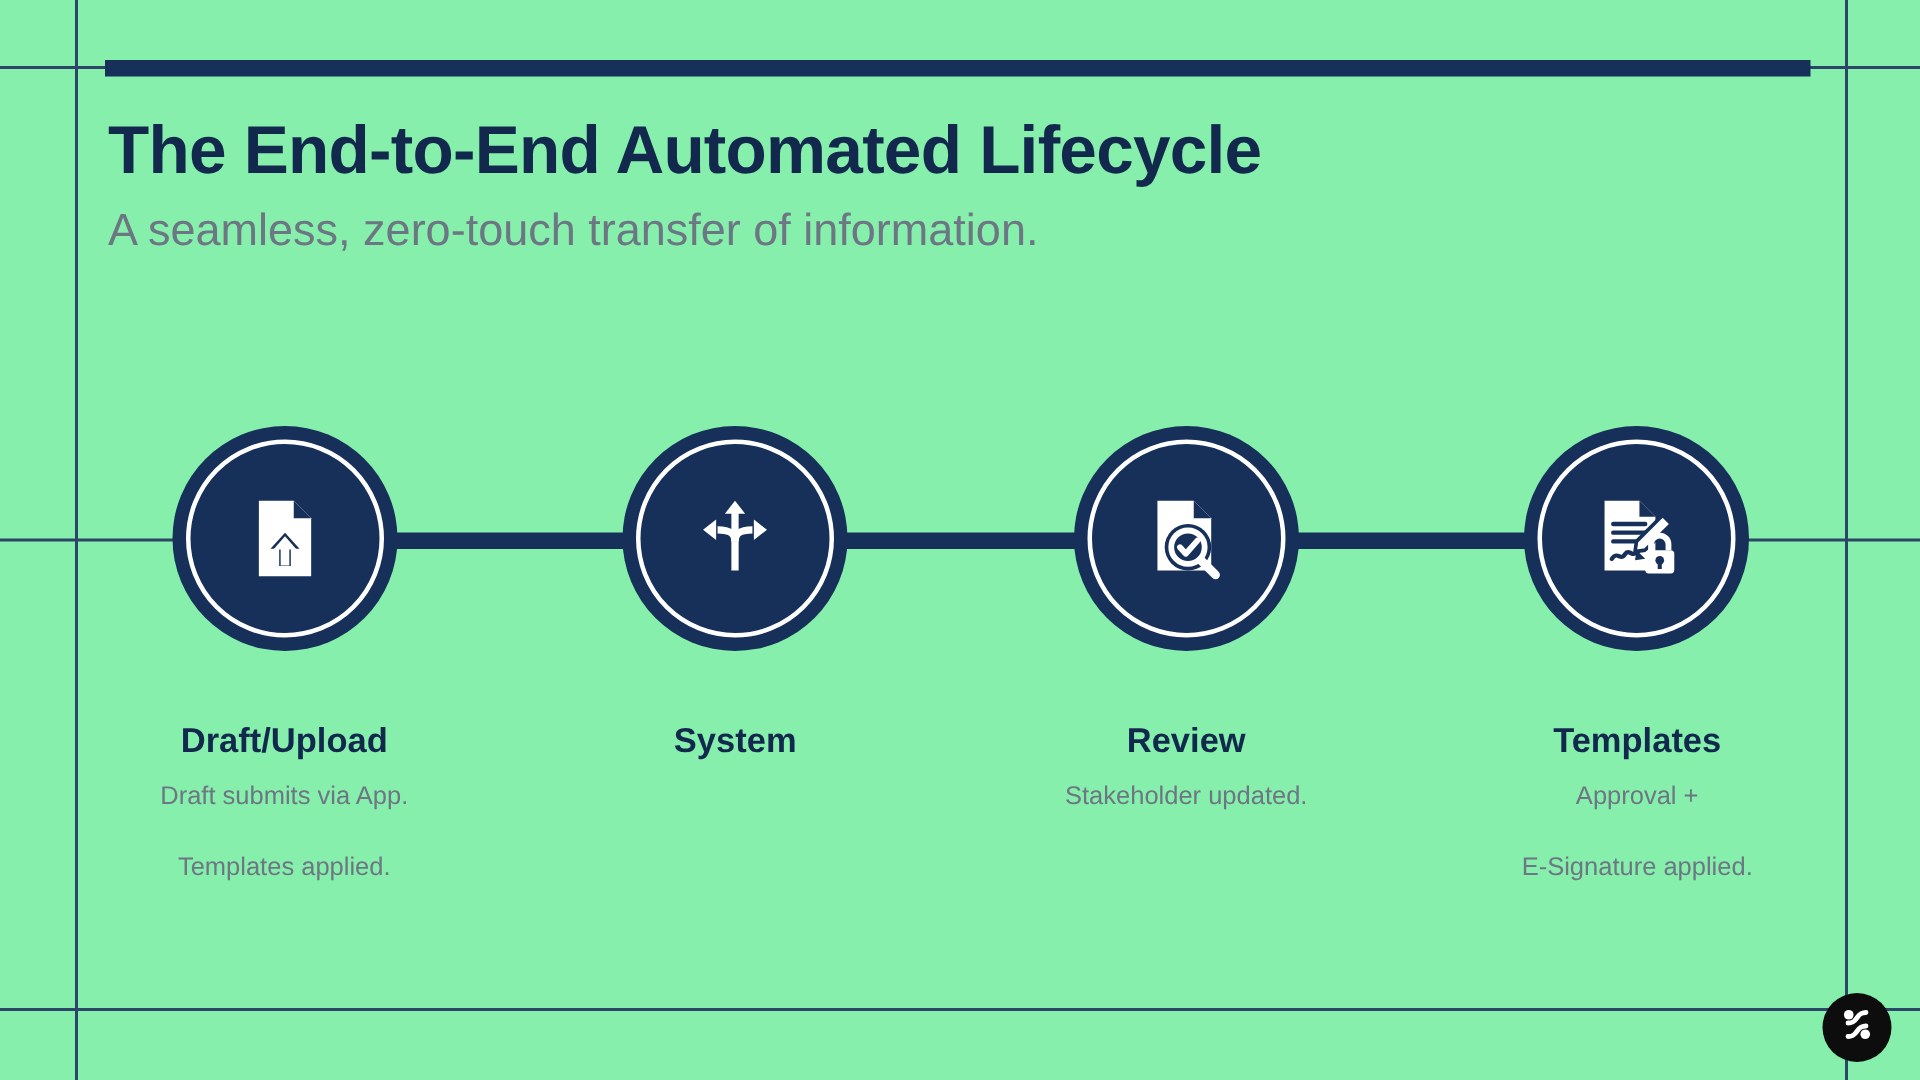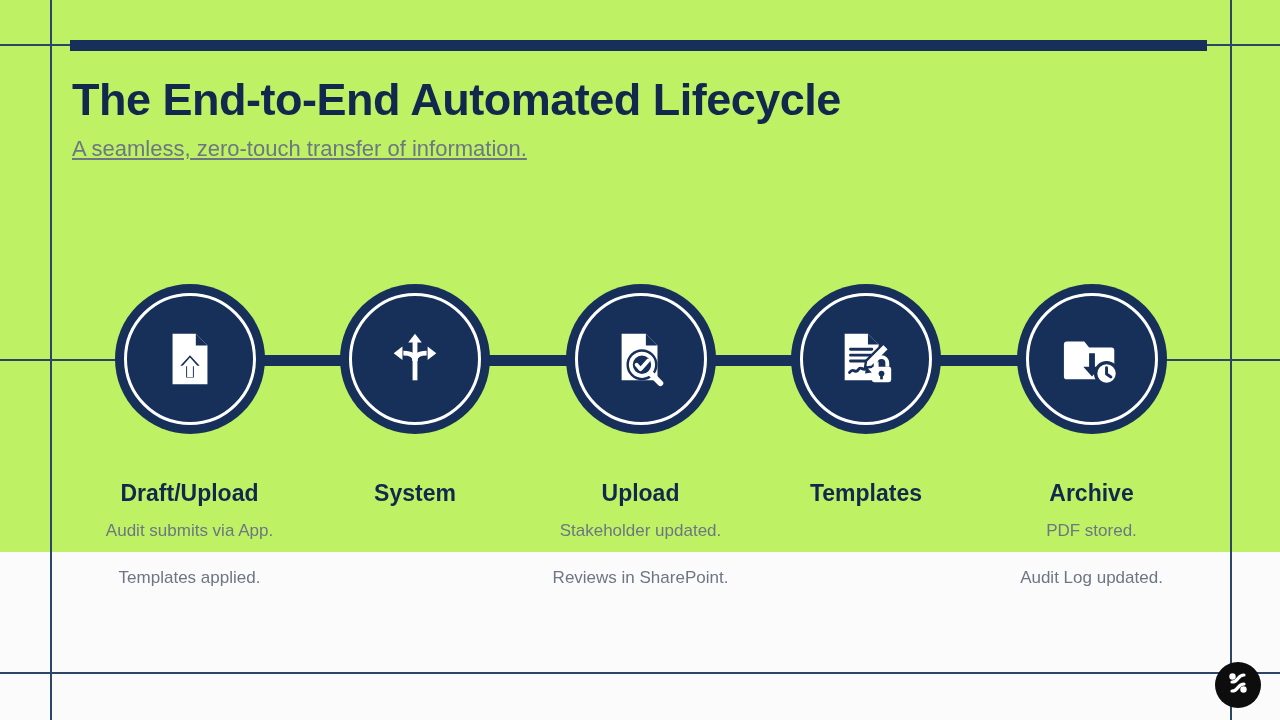--- a/index.html
+++ b/index.html
@@ -10,22 +10,22 @@
     width: 1280px;
     height: 720px;
     background: #fbfbfb;
     font-family: "Liberation Sans", sans-serif;
     overflow: hidden;
   }
 
   .slide {
     position: relative;
     width: 1280px;
-    height: 552px;
-    background: #bef264;
+    height: 720px;
+    background: #86efac;
   }
 
   
   .guide {
     position: absolute;
     background: #2c4668;
   }
   .guide-v { width: 2px; top: 0; height: 720px; }
   .guide-h { height: 2px; left: 0; width: 1280px; }
 
@@ -56,26 +56,25 @@
     margin: 0;
     font-size: 45px;
     font-weight: bold;
     color: #12294d;
     letter-spacing: -0.5px;
     line-height: 1.15;
     white-space: nowrap;
   }
   .subtitle {
     margin: 10px 0 0 0;
-    font-size: 22px;
+    font-size: 30px;
     font-weight: normal;
     color: #6d7683;
     line-height: 1.2;
     white-space: nowrap;
-    text-decoration: underline;
   }
 
   
   .flow {
     position: absolute;
     left: 77px;
     top: 284px;
     width: 1127px;
     height: 300px;
     display: flex;
@@ -191,21 +190,21 @@
           <svg width="62" height="62" viewBox="0 0 64 64" fill="#ffffff" xmlns="http://www.w3.org/2000/svg">
             <path d="M14 6h24l12 12v40H14z"></path>
             <path d="M38 6l12 12H38z" fill="#16305a"></path>
             <path d="M32 28l10 11h-6v12h-8V39h-6z" fill="#16305a"></path>
             <path d="M32 30.5l8 9h-5v11h-6v-11h-5z" fill="#ffffff"></path>
           </svg>
         </span>
       </div>
       <div class="step-label">Draft/Upload</div>
       <div class="step-desc">
-        <span>Audit submits via App.</span>
+        <span>Draft submits via App.</span>
         <span class="l2">Templates applied.</span>
       </div>
     </div>
 
     <div class="step">
       <div class="circle">
         <span>
           <svg width="62" height="62" viewBox="0 0 64 64" fill="none" stroke="#ffffff" stroke-width="5" xmlns="http://www.w3.org/2000/svg">
             <path d="M32 54V34" stroke-linecap="butt"></path>
             <path d="M32 34V12" stroke-linecap="butt"></path>
@@ -226,24 +225,23 @@
           <svg width="62" height="62" viewBox="0 0 64 64" xmlns="http://www.w3.org/2000/svg">
             <path d="M12 6h25l12 12v36H12z" fill="#ffffff"></path>
             <path d="M37 6l12 12H37z" fill="#16305a"></path>
             <circle cx="33" cy="38" r="16" fill="#16305a"></circle>
             <circle cx="33" cy="38" r="11.5" fill="none" stroke="#ffffff" stroke-width="4"></circle>
             <path d="M42 47l10 10" stroke="#ffffff" stroke-width="6" stroke-linecap="round"></path>
             <path d="M27.5 38l4 4.5 8-9" fill="none" stroke="#ffffff" stroke-width="4" stroke-linecap="round" stroke-linejoin="round"></path>
           </svg>
         </span>
       </div>
-      <div class="step-label">Upload</div>
+      <div class="step-label">Review</div>
       <div class="step-desc">
         <span>Stakeholder updated.</span>
-        <span class="l2">Reviews in SharePoint.</span>
       </div>
     </div>
 
     <div class="step">
       <div class="circle">
         <span>
           <svg width="62" height="62" viewBox="0 0 64 64" xmlns="http://www.w3.org/2000/svg">
             <path d="M10 6h24l11 11v37H10z" fill="#ffffff"></path>
             <path d="M34 6l11 11H34z" fill="#16305a"></path>
             <path d="M16 22h22M16 28h22M16 34h16" stroke="#16305a" stroke-width="3" stroke-linecap="round"></path>
@@ -251,40 +249,26 @@
             <path d="M50 16l6 6-18 18-7 1 1-7z" fill="#ffffff" stroke="#16305a" stroke-width="2.5" stroke-linejoin="round"></path>
             <path d="M32 40l-1 7 7-1z" fill="#16305a"></path>
             <rect x="38" y="40" width="20" height="16" rx="2.5" fill="#ffffff"></rect>
             <path d="M42 40v-4a6 6 0 0112 0v4" fill="none" stroke="#ffffff" stroke-width="4"></path>
             <circle cx="48" cy="47" r="3" fill="#16305a"></circle>
             <rect x="46.6" y="47" width="2.8" height="6" fill="#16305a"></rect>
           </svg>
         </span>
       </div>
       <div class="step-label">Templates</div>
-    </div>
-
-    <div class="step">
-      <div class="circle">
-        <span>
-          <svg width="62" height="62" viewBox="0 0 64 64" xmlns="http://www.w3.org/2000/svg">
-            <path d="M6 14h18l5 6h23a3 3 0 013 3v27a3 3 0 01-3 3H6a3 3 0 01-3-3V17a3 3 0 013-3z" fill="#ffffff"></path>
-            <path d="M29 26v14h-6l9 10 9-10h-6V26z" fill="#16305a"></path>
-            <circle cx="47" cy="47" r="13" fill="#16305a"></circle>
-            <circle cx="47" cy="47" r="9.5" fill="#ffffff"></circle>
-            <path d="M47 41v6.5l4.5 3" fill="none" stroke="#16305a" stroke-width="3" stroke-linecap="round" stroke-linejoin="round"></path>
-          </svg>
-        </span>
-      </div>
-      <div class="step-label">Archive</div>
       <div class="step-desc">
-        <span>PDF stored.</span>
-        <span class="l2">Audit Log updated.</span>
-      </div>
-    </div>
+        <span>Approval +</span>
+        <span class="l2">E-Signature applied.</span>
+      </div>
+    </div>
+
 
   </div>
 
   <div class="logo-badge">
     <span>
       <svg width="32" height="32" viewBox="0 0 32 32" xmlns="http://www.w3.org/2000/svg">
         <path d="M22 8c-7 0-5 7-12 7" fill="none" stroke="#ffffff" stroke-width="3.2" stroke-linecap="round"></path>
         <path d="M10 24c7 0 5-7 12-7" fill="none" stroke="#ffffff" stroke-width="3.2" stroke-linecap="round"></path>
         <circle cx="10.5" cy="9.5" r="3.2" fill="#ffffff"></circle>
         <circle cx="21.5" cy="22.5" r="3.2" fill="#ffffff"></circle>

